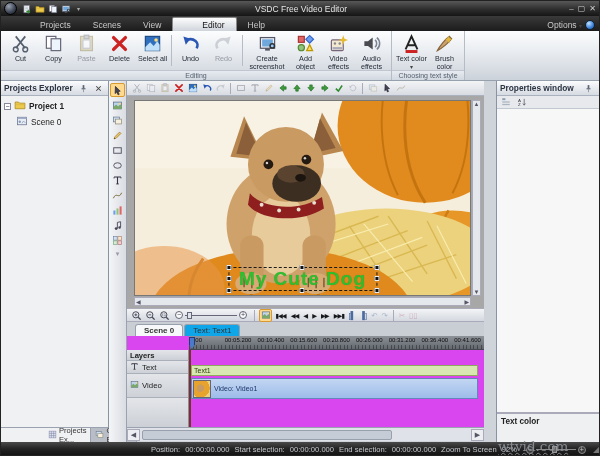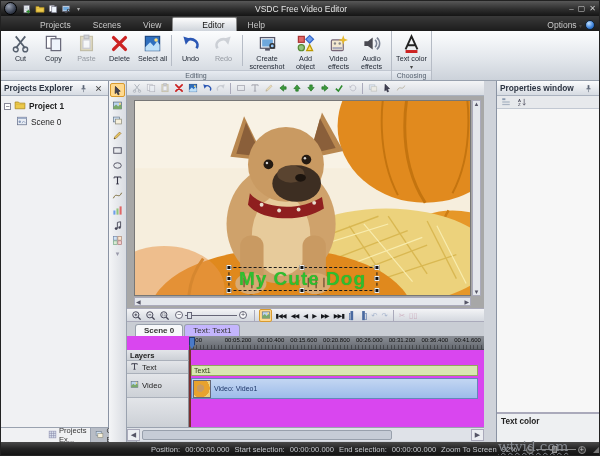--- a/index.html
+++ b/index.html
@@ -70,21 +70,21 @@
   #pb-track{width:52px;height:1px;background:#667;position:relative;}
   #pb-knob{position:absolute;left:2px;top:-3px;width:5px;height:7px;background:#dfe3ea;border:1px solid #667;}
   #quality-btn{width:13px;height:13px;background:#ffd98e;border:1px solid #d89a2e;display:flex;align-items:center;justify-content:center;border-radius:2px;}
   .tr-btn{font-size:6.3px;font-weight:bold;color:#16181c;padding:0 1.5px;letter-spacing:-1px;}
   .ex-btn{font-size:7.5px;color:#4a6aa0;padding:0 1px;}
   .ex-btn.disabled{opacity:.4;}
   .cutt{color:#b06080;}
 
   
   #scene-tabs{left:126px;top:321px;width:357px;height:14px;background:#c9cdd4;display:flex;align-items:flex-end;padding-left:8px;gap:1px;}
-  .sc-tab{padding:1px 8px;font-size:8px;background:#c4b5fd;border:1px solid #98a0ac;border-bottom:none;border-radius:3px 3px 0 0;color:#333;}
+  .sc-tab{padding:1px 8px;font-size:8px;background:#0ea5e9;border:1px solid #98a0ac;border-bottom:none;border-radius:3px 3px 0 0;color:#333;}
   .sc-tab.active{background:#f7f8fa;font-weight:bold;}
 
   
   #timeline{left:126px;top:335px;width:357px;height:91px;background:#d946ef;}
   #tl-ruler{position:absolute;left:62px;top:0;right:0;height:14px;background:linear-gradient(#8d9198,#63676e);border-bottom:1px solid #44484e;background-image:repeating-linear-gradient(90deg,rgba(0,0,0,.35) 0 1px,transparent 1px 3.6px),linear-gradient(#8d9198,#63676e);background-size:100% 4px,100% 100%;background-position:bottom,0 0;background-repeat:repeat-x,no-repeat;}
   .tick-label{position:absolute;top:1px;font-size:6px;color:#0c0c0c;white-space:nowrap;}
   #tl-cursor{position:absolute;left:62px;top:1px;width:6px;height:12px;background:#4a7ac8;border:1px solid #1c3e78;clip-path:polygon(0 0,100% 0,100% 60%,50% 100%,0 60%);}
   #tl-redline{position:absolute;left:62px;top:14px;width:2px;bottom:0;background:#7a3030;}
   .tl-namecol{position:absolute;left:0;width:62px;border-right:1px solid #8a8f98;background:linear-gradient(#e3e5e9,#ccd0d6);}
   .tl-row-name{display:flex;align-items:center;gap:3px;padding-left:3px;font-size:7.8px;color:#222;border-bottom:1px solid #aab0ba;}
@@ -270,20 +270,28 @@
         </div>
         <div class="rb-glabel">Editing</div>
       </div>
       <div class="rb-group">
         <div class="rb-btn">
           <span><svg viewBox="0 0 16 16" width="19" height="19">
               <path d="M3 13 L8 2 L13 13 M5.2 9.5 L10.8 9.5" stroke="#222" stroke-width="1.6" fill="none"></path>
               <rect x="3" y="13.5" width="10" height="2.5" fill="#cc2222"></rect>
             </svg></span>
           <span class="rb-label">Text color</span>
+          <span class="caret">▾</span>
+        </div>
+        <div class="rb-btn">
+          <span><svg viewBox="0 0 16 16" width="19" height="19">
+              <path d="M2 14 C4 10 9 4 12 2 L14 4 C12 7 6 12 2 14 Z" fill="#caa26a" stroke="#86653a"></path>
+              <path d="M11 1.5 L12 3.5 L14.5 4.5 L12.5 5.5 L12 8 L10.5 5.5 L8.5 5 L10.5 3.5 Z" fill="#e0b836"></path>
+            </svg></span>
+          <span class="rb-label">Brush color</span>
           <span class="caret">▾</span>
         </div>
         <div class="rb-glabel">Choosing text style</div>
       </div>
     </div>
 
   <div id="left-panel" class="abs">
     <div class="panel-header">
       <span>Projects Explorer</span>
       <span class="ph-icons">

